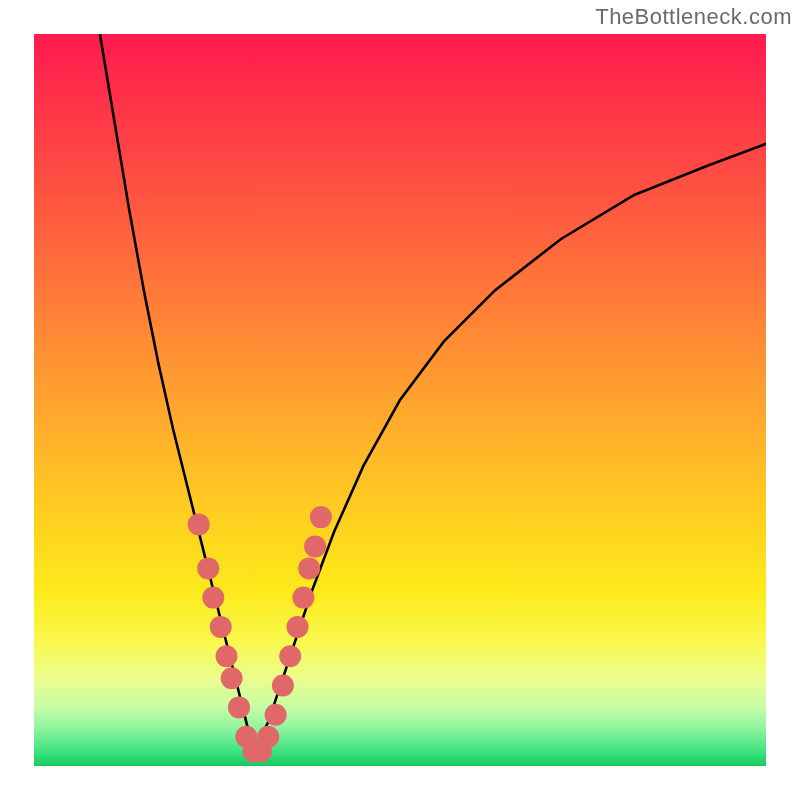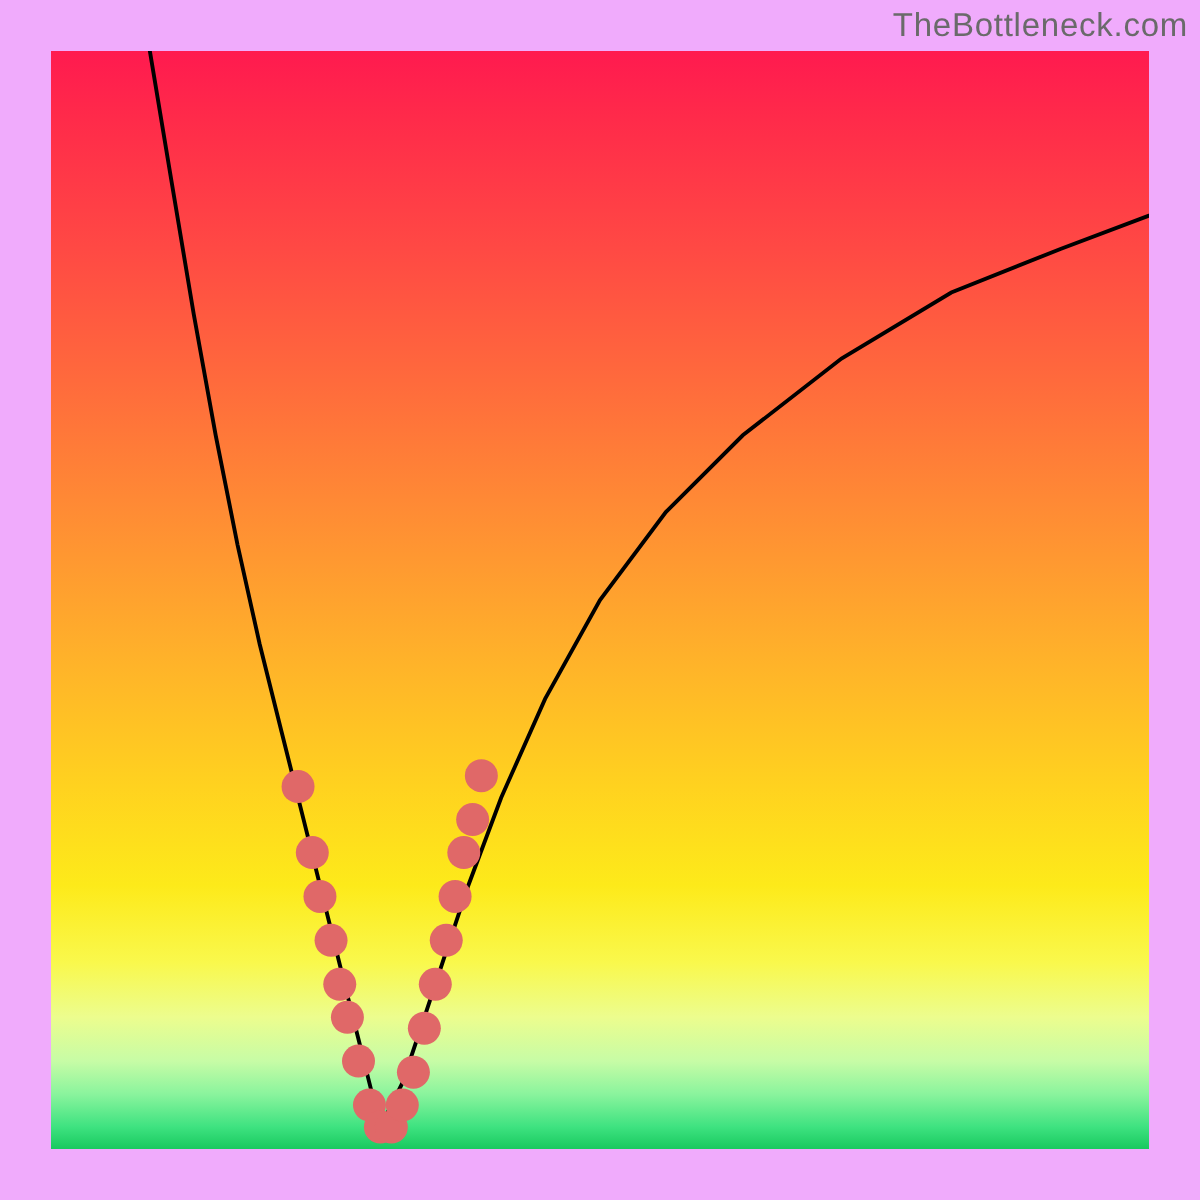--- a/index.html
+++ b/index.html
@@ -8,21 +8,21 @@
     width: 800px;
     height: 800px;
     overflow: hidden;
     background: #000;
     font-family: Arial, Helvetica, sans-serif;
   }
   .outer {
     position: relative;
     width: 800px;
     height: 800px;
-    background: #f0abfc;
+    background: #ffffff;
   }
   .plot {
     position: absolute;
     left: 34px;
     top: 34px;
     width: 732px;
     height: 732px;
     
     background: linear-gradient(to bottom,
       #ff1a4f 0%,

